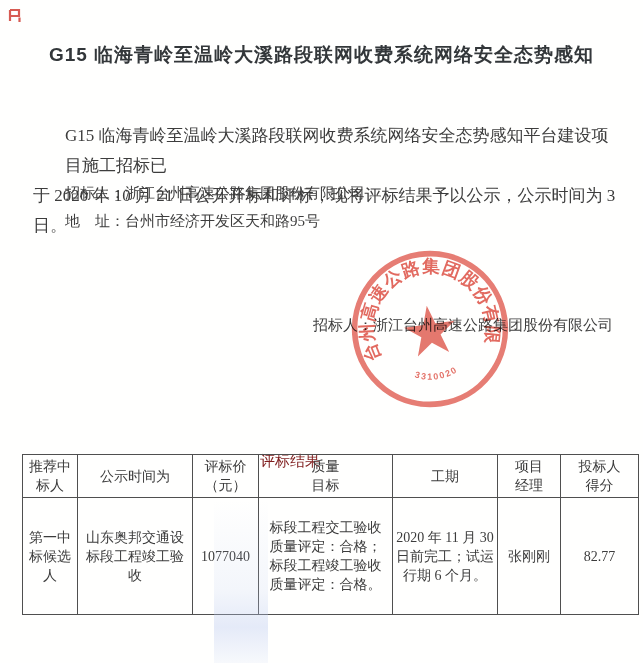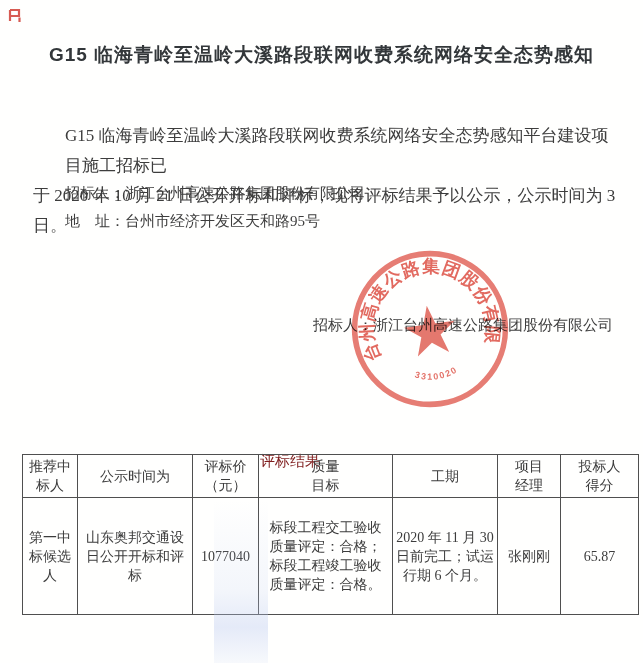--- a/index.html
+++ b/index.html
@@ -128,30 +128,30 @@
       <th>项目
 经理</th>
       <th>投标人
 得分</th>
     </tr>
     <tr class="data">
       <td>第一中
 标候选
 人</td>
       <td>山东奥邦交通设
-日公开开标和评标</td>
+标段工程竣工验收</td>
       <td>1077040</td>
       <td>标段工程交工验收
 质量评定：合格；
 标段工程竣工验收
 质量评定：合格。</td>
       <td>2020 年 11 月 30
 日前完工；试运
 行期 6 个月。</td>
       <td>张刚刚</td>
-      <td>65.87</td>
+      <td>82.77</td>
     </tr>
   </tbody>
     </table>
 
   <div class="scan-streak"></div>
 
 </div>
 
 </body></html>

